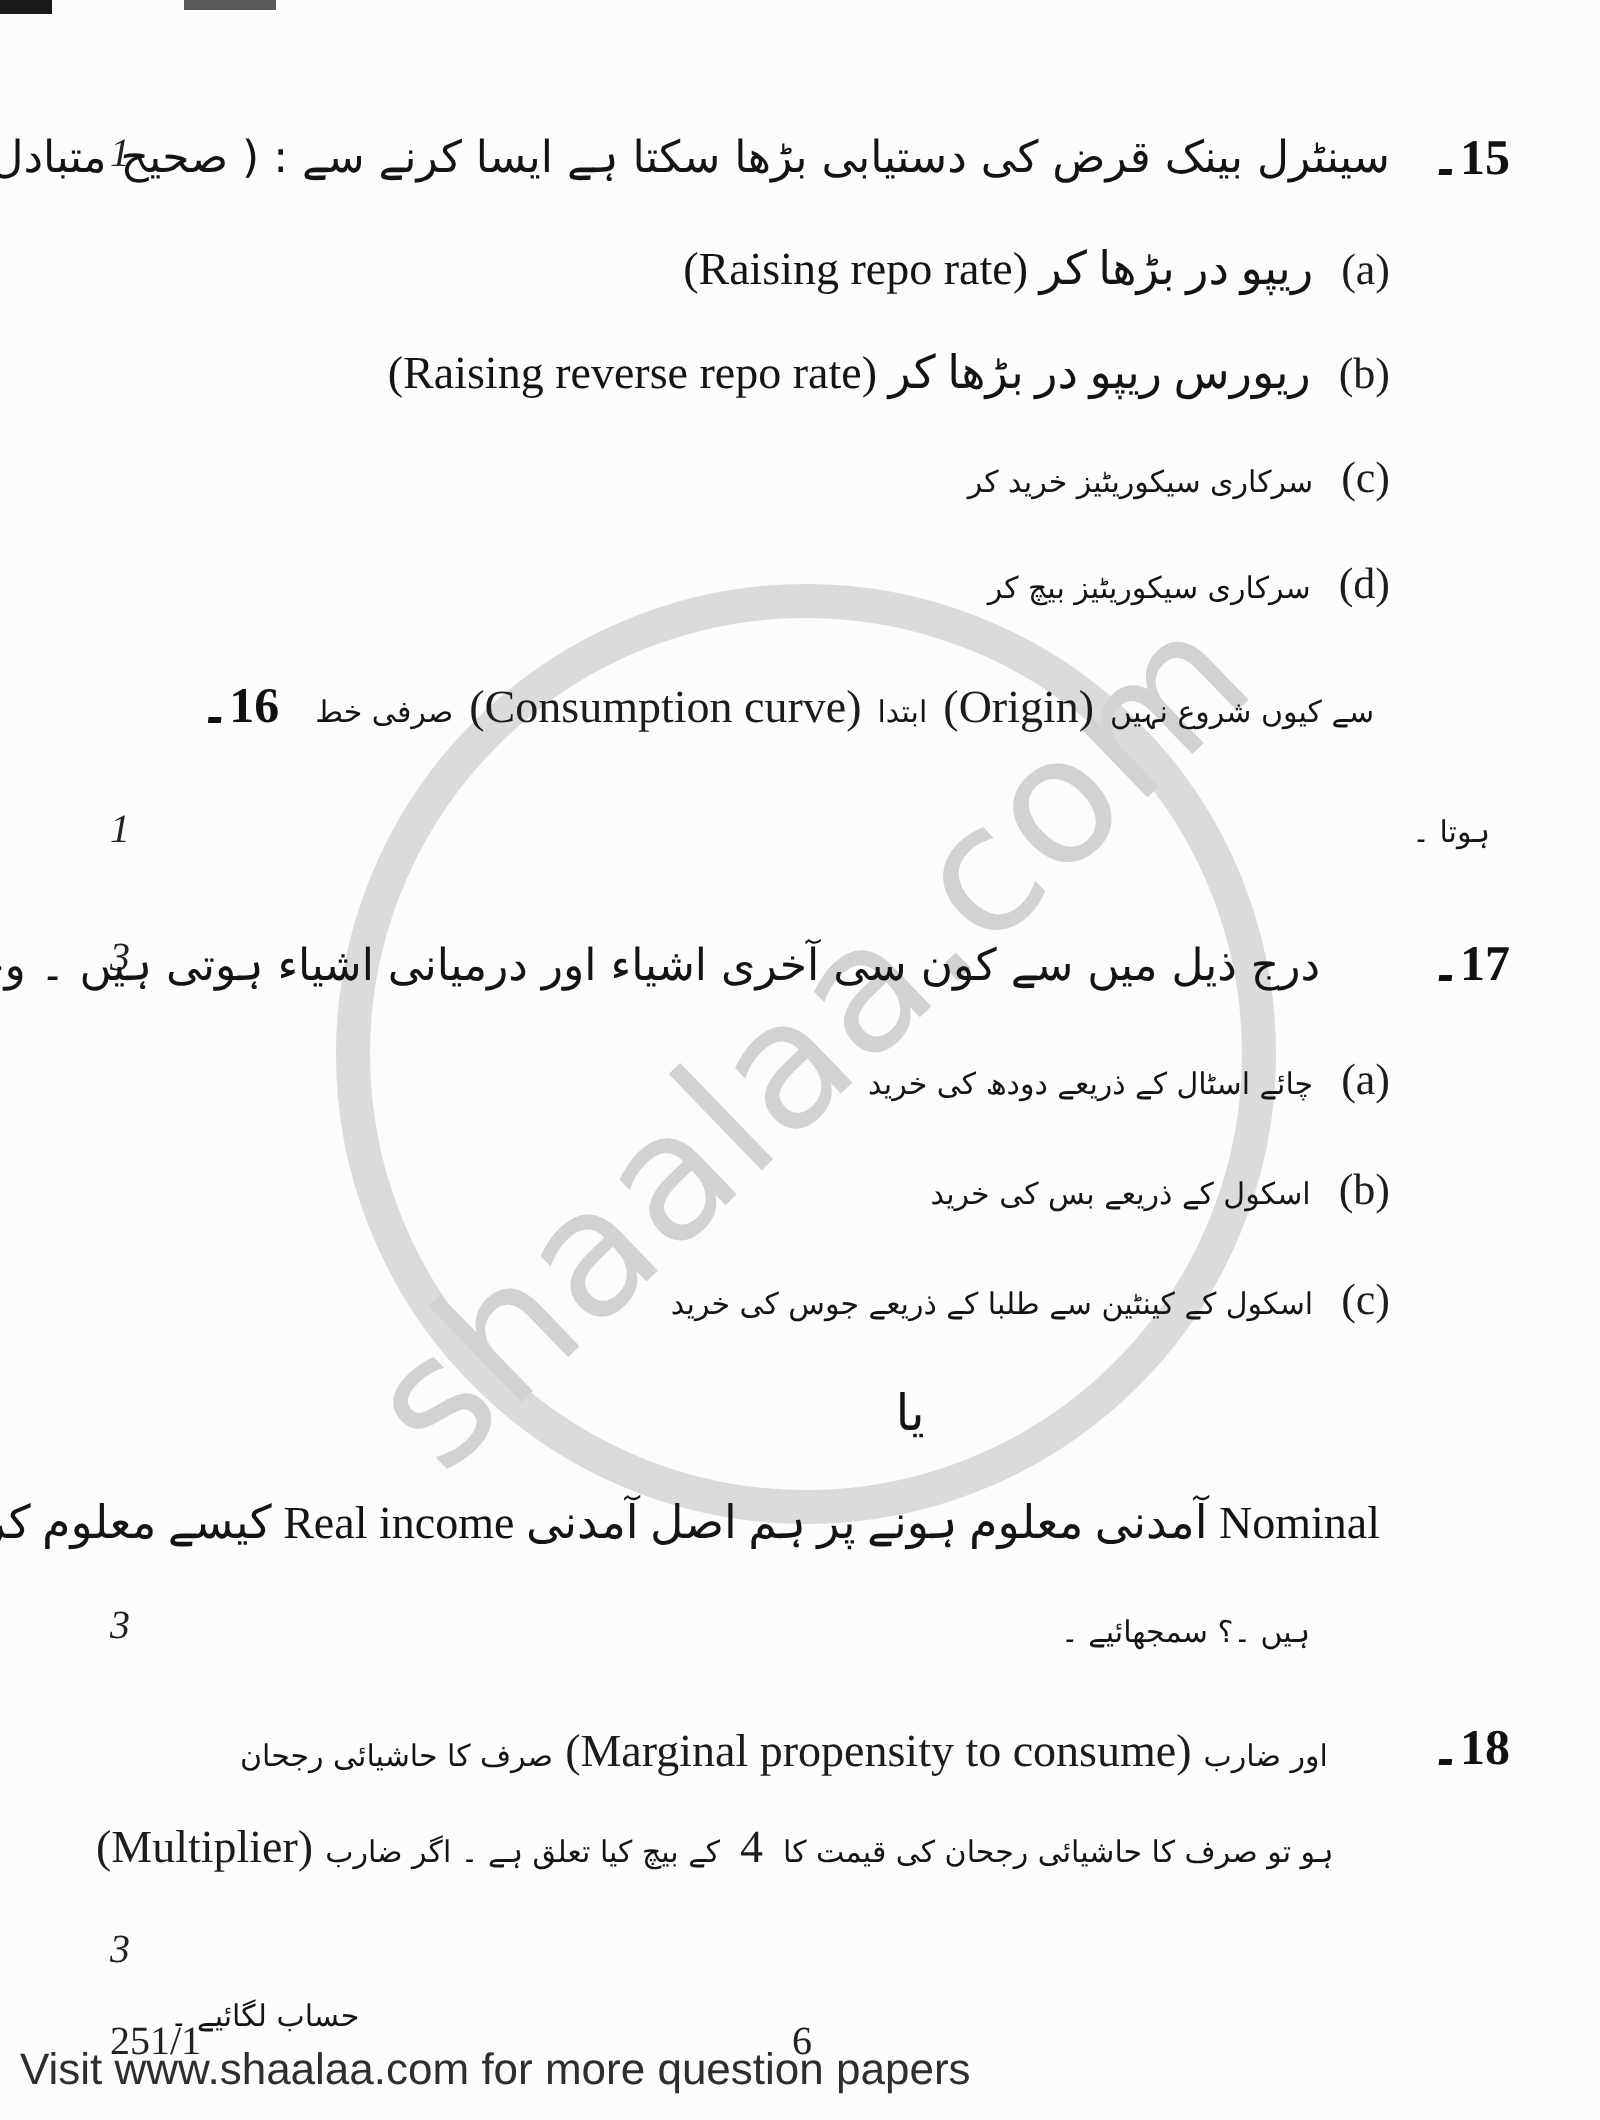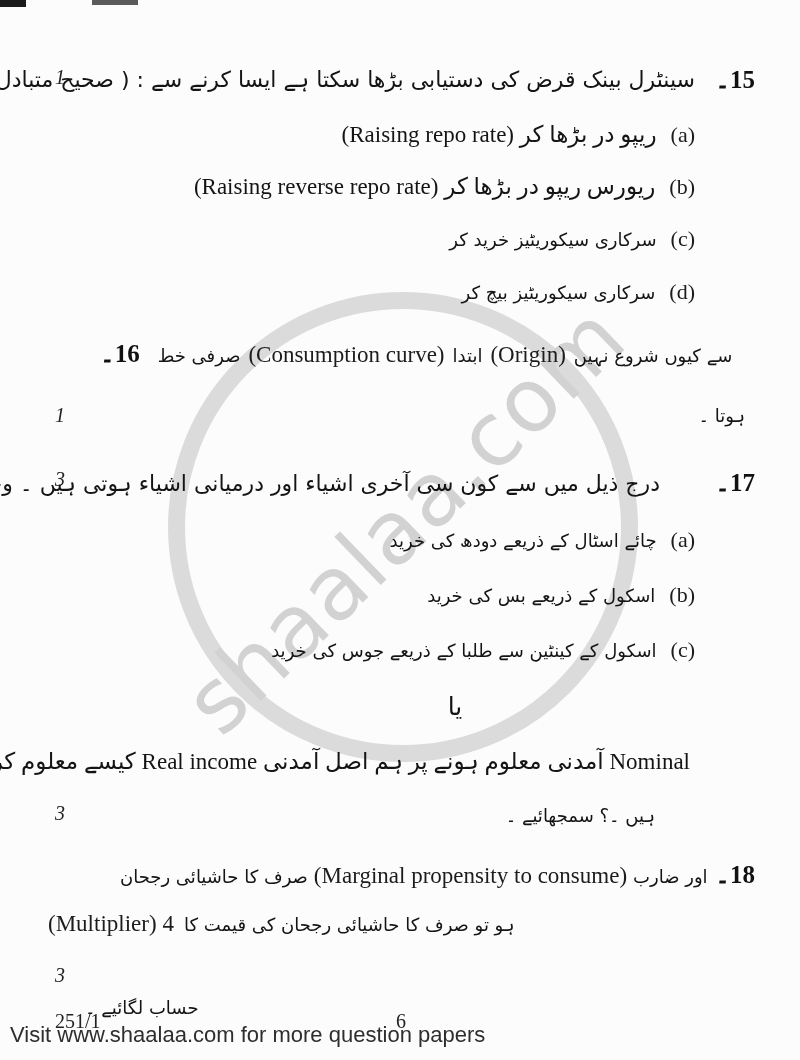--- a/index.html
+++ b/index.html
@@ -6,21 +6,21 @@
   body{
     width:800px;height:1060px;position:relative;overflow:hidden;
     background:#fcfcfc;color:#161616;
     font-family:"Liberation Serif", serif;
   }
   .abs{position:absolute;}
   
   .urdu{
     direction:rtl;unicode-bidi:isolate;display:inline-block;
     font-family:"DejaVu Sans", sans-serif;
-    font-size:18px;line-height:40px;white-space:nowrap;color:#141414;
+    font-size:15px;line-height:40px;white-space:nowrap;color:#141414;
   }
   
   .mixed{
     direction:rtl;unicode-bidi:isolate;display:inline-block;
     font-family:"Liberation Serif","DejaVu Sans", sans-serif;
     font-size:23px;line-height:40px;white-space:nowrap;color:#141414;
   }
   .latin{
     direction:ltr;unicode-bidi:isolate;display:inline-block;
     font-family:"Liberation Serif", serif;
@@ -136,20 +136,21 @@
 </div>
 
 <div class="abs qnum" style="right:45px;top:855px;">۔18</div>
 <div class="abs row" style="left:120px;top:856px;">
   <span class="urdu" style="margin-right:6px;">صرف کا حاشیائی رجحان</span>
   <span class="latin" style="margin-right:6px;">(Marginal propensity to consume)</span>
   <span class="urdu">اور ضارب</span>
 </div>
 <div class="abs row" style="left:48px;top:904px;">
   <span class="latin" style="margin-right:6px;">(Multiplier)</span>
+  <span class="urdu" style="margin-right:10px;">کے بیچ کیا تعلق ہے ۔ اگر ضارب</span>
   <span class="latin" style="margin-right:10px;">4</span>
   <span class="urdu">ہو تو صرف کا حاشیائی رجحان کی قیمت کا</span>
 </div>
 <div class="abs" style="left:85px;top:988px;">
   <span class="urdu">حساب لگائیے ۔</span>
 </div>
 
 <div class="abs footer-code" style="left:55px;top:1010px;">251/1</div>
 <div class="abs footer-code" style="left:396px;top:1010px;">6</div>
 <div class="abs footer-promo" style="left:10px;top:1022px;">Visit www.shaalaa.com for more question papers</div>

